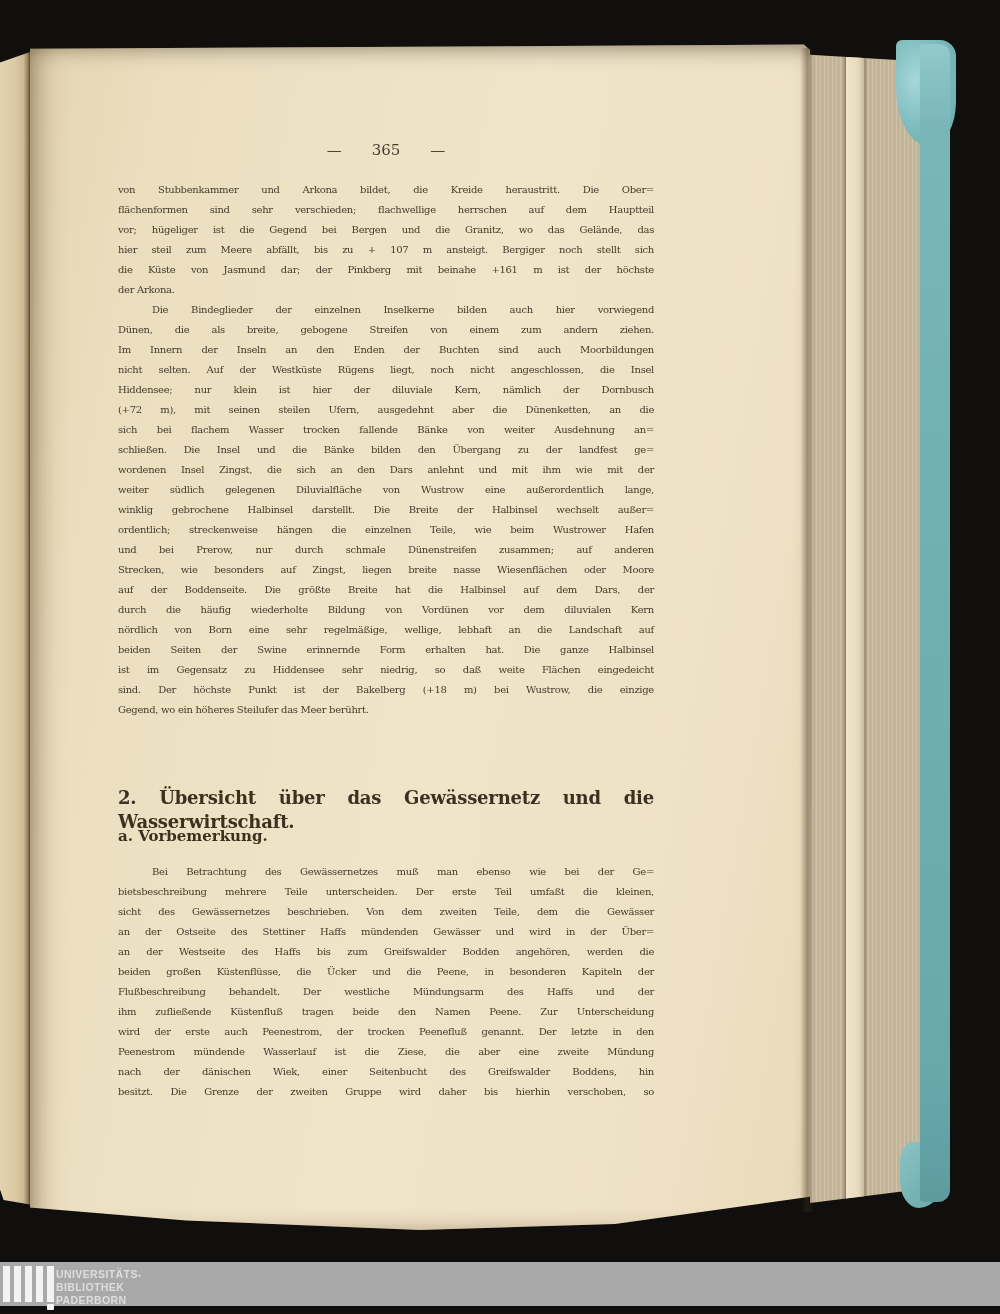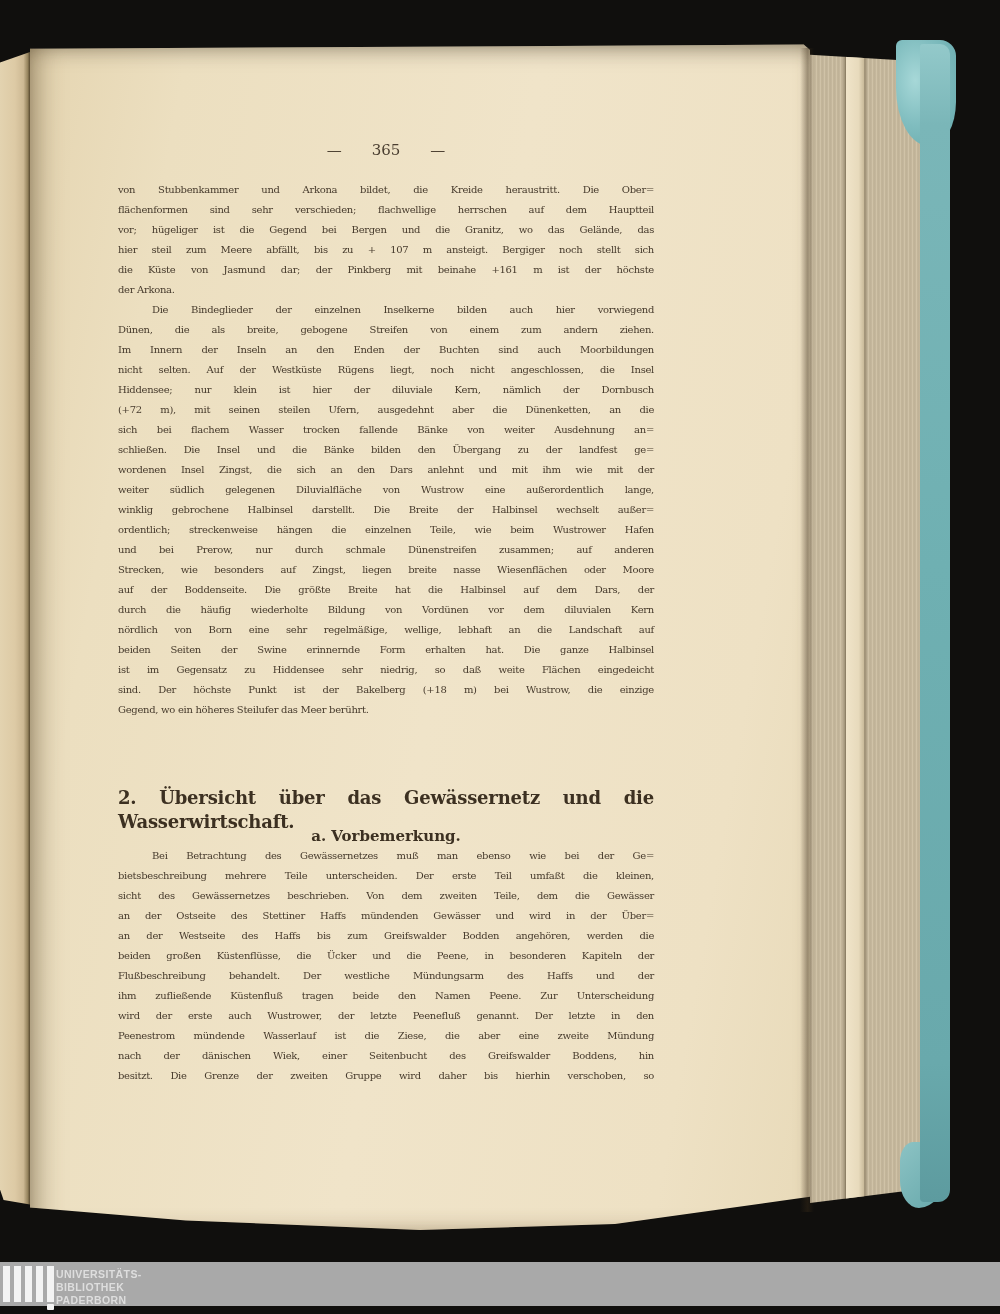--- a/index.html
+++ b/index.html
@@ -70,22 +70,22 @@
   }
   .tline.indent{text-indent:34px;}
   .tline.end{text-align-last:left;}
   .block-paragraph{margin:0;}
   .block-heading{
     margin-top:66px;height:24px;line-height:24px;
     font-size:18px;font-weight:bold;letter-spacing:-0.2px;color:#3c3021;
     text-align:justify;text-align-last:justify;
   }
   .block-subheading{
-    margin-top:16px;height:20px;line-height:20px;
-    font-size:15px;font-weight:bold;text-align:center;color:#3c3021;
+    margin-top:16px;margin-bottom:16px;height:20px;line-height:20px;
+    font-size:15px;font-weight:bold;color:#3c3021;
   }
   
   .footer-bar{
     position:absolute;left:0;top:1262px;width:1000px;height:44px;
     background:#a9a9a9;
   }
   .logo{position:absolute;left:3px;top:4px;display:flex;gap:4px;}
   .logo-bar{width:7px;height:36px;background:#f3f3f3;}
   .logo-bar-last{display:flex;flex-direction:column;gap:2px;}
   .logo-bar-last .logo-bar{height:36px;}
@@ -146,21 +146,21 @@
           <div class="block-subheading">a. Vorbemerkung.</div>
           <div class="block-paragraph">
             <div class="tline indent">Bei Betrachtung des Gewässernetzes muß man ebenso wie bei der Ge=</div>
             <div class="tline">bietsbeschreibung mehrere Teile unterscheiden. Der erste Teil umfaßt die kleinen,</div>
             <div class="tline">sicht des Gewässernetzes beschrieben. Von dem zweiten Teile, dem die Gewässer</div>
             <div class="tline">an der Ostseite des Stettiner Haffs mündenden Gewässer und wird in der Über=</div>
             <div class="tline">an der Westseite des Haffs bis zum Greifswalder Bodden angehören, werden die</div>
             <div class="tline">beiden großen Küstenflüsse, die Ücker und die Peene, in besonderen Kapiteln der</div>
             <div class="tline">Flußbeschreibung behandelt. Der westliche Mündungsarm des Haffs und der</div>
             <div class="tline">ihm zufließende Küstenfluß tragen beide den Namen Peene. Zur Unterscheidung</div>
-            <div class="tline">wird der erste auch Wustrower, der letzte Peenefluß genannt. Der letzte in den</div>
+            <div class="tline">wird der erste auch Peenestrom, der trocken Peenefluß genannt. Der letzte in den</div>
             <div class="tline">Peenestrom mündende Wasserlauf ist die Ziese, die aber eine zweite Mündung</div>
             <div class="tline">nach der dänischen Wiek, einer Seitenbucht des Greifswalder Boddens, hin</div>
             <div class="tline">besitzt. Die Grenze der zweiten Gruppe wird daher bis hierhin verschoben, so</div>
           </div>
         </div>
     </div>
   </div>
 
   <div class="fore-edge">
     <div class="loose-leaf"></div>

